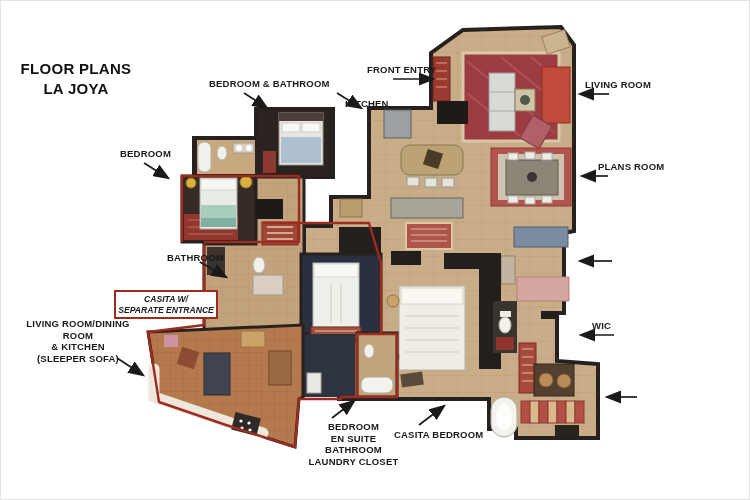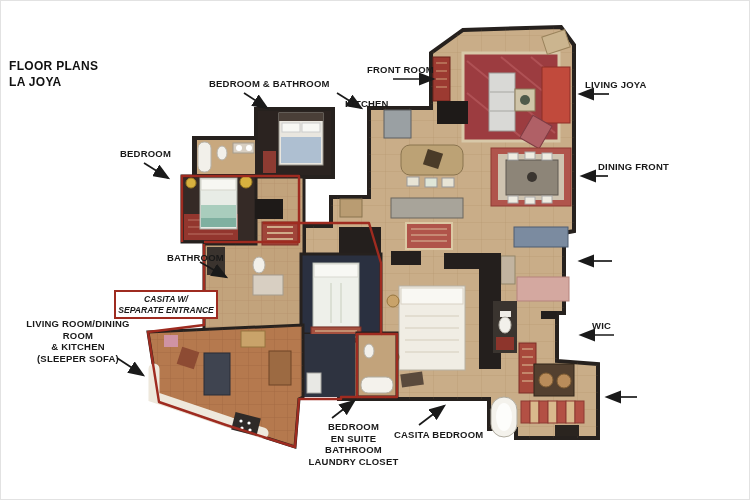--- a/index.html
+++ b/index.html
@@ -2,22 +2,22 @@
 <html><head>
 <meta charset="utf-8">
 <style>
   html,body{margin:0;padding:0;background:#fff;}
   #stage{position:relative;width:748px;height:498px;background:#ffffff;border:1px solid #e2e2e2;
          font-family:"Liberation Sans", sans-serif;overflow:hidden;}
   #plan-svg{position:absolute;left:0;top:0;}
   .lbl{position:absolute;font-weight:bold;font-size:9.5px;line-height:1.22;color:#191919;
        letter-spacing:.2px;white-space:pre-line;}
   .lbl.center{text-align:center;}
-  #title{position:absolute;left:8px;top:58px;width:134px;font-weight:bold;
-         font-size:12px;line-height:1.3;color:#111;white-space:pre-line;letter-spacing:.3px;}
+  #title{position:absolute;left:8px;top:58px;width:134px;text-align:center;font-weight:bold;
+         font-size:15px;line-height:1.3;color:#111;white-space:pre-line;letter-spacing:.3px;}
   #casita-box{position:absolute;left:113px;top:289px;width:96px;text-align:center;
               font-weight:bold;font-size:8.6px;line-height:1.25;color:#191919;
               border:2px solid #9e2b20;background:#fff;padding:2px 2px;white-space:pre-line;font-style:italic;}
 </style>
 </head>
 <body>
 
 <div id="stage">
 
   <svg id="plan-svg" width="748" height="498" viewBox="0 0 748 498">
@@ -219,24 +219,24 @@
       <line x1="636" y1="396" x2="606" y2="396"></line>
       <line x1="331" y1="417" x2="353" y2="400"></line>
       <line x1="418" y1="424" x2="443" y2="405"></line>
     </g>
   </svg>
 
   <div id="title">FLOOR PLANS
 LA JOYA</div>
 
   <div class="lbl" style="left:189px;top:77px;margin-left:19px;">BEDROOM &amp; BATHROOM</div>
-  <div class="lbl" style="left:366px;top:63px;">FRONT ROOM</div>
+  <div class="lbl" style="left:366px;top:63px;">FRONT ENTRY</div>
   <div class="lbl" style="left:344px;top:97px;">KITCHEN</div>
-  <div class="lbl" style="left:584px;top:78px;">LIVING JOYA</div>
-  <div class="lbl" style="left:597px;top:160px;">DINING FRONT</div>
+  <div class="lbl" style="left:584px;top:78px;">LIVING ROOM</div>
+  <div class="lbl" style="left:597px;top:160px;">PLANS ROOM</div>
   <div class="lbl" style="left:119px;top:147px;">BEDROOM</div>
   <div class="lbl" style="left:145px;top:251px;margin-left:21px;">BATHROOM</div>
   <div class="lbl" style="left:591px;top:319px;">WIC</div>
   <div id="casita-box">CASITA W/
 SEPARATE ENTRANCE</div>
   <div class="lbl center" style="left:12px;top:317px;width:130px;">LIVING ROOM/DINING ROOM
 &amp; KITCHEN
 (SLEEPER SOFA)</div>
   <div class="lbl center" style="left:300px;top:420px;width:105px;">BEDROOM
 EN SUITE BATHROOM

